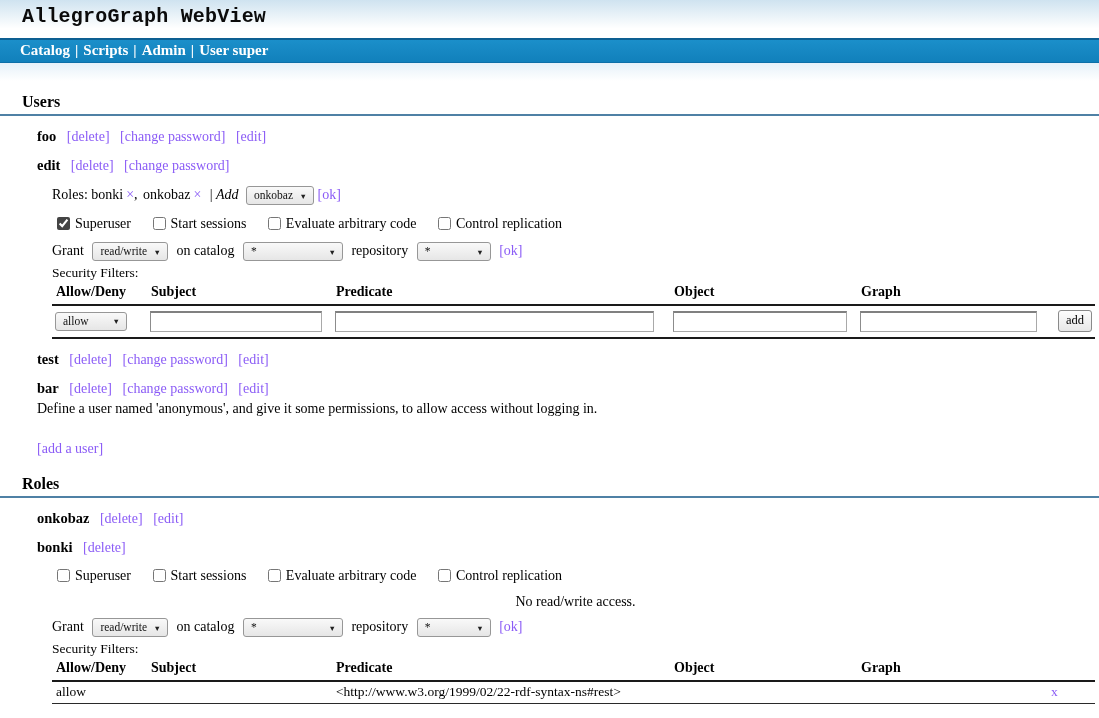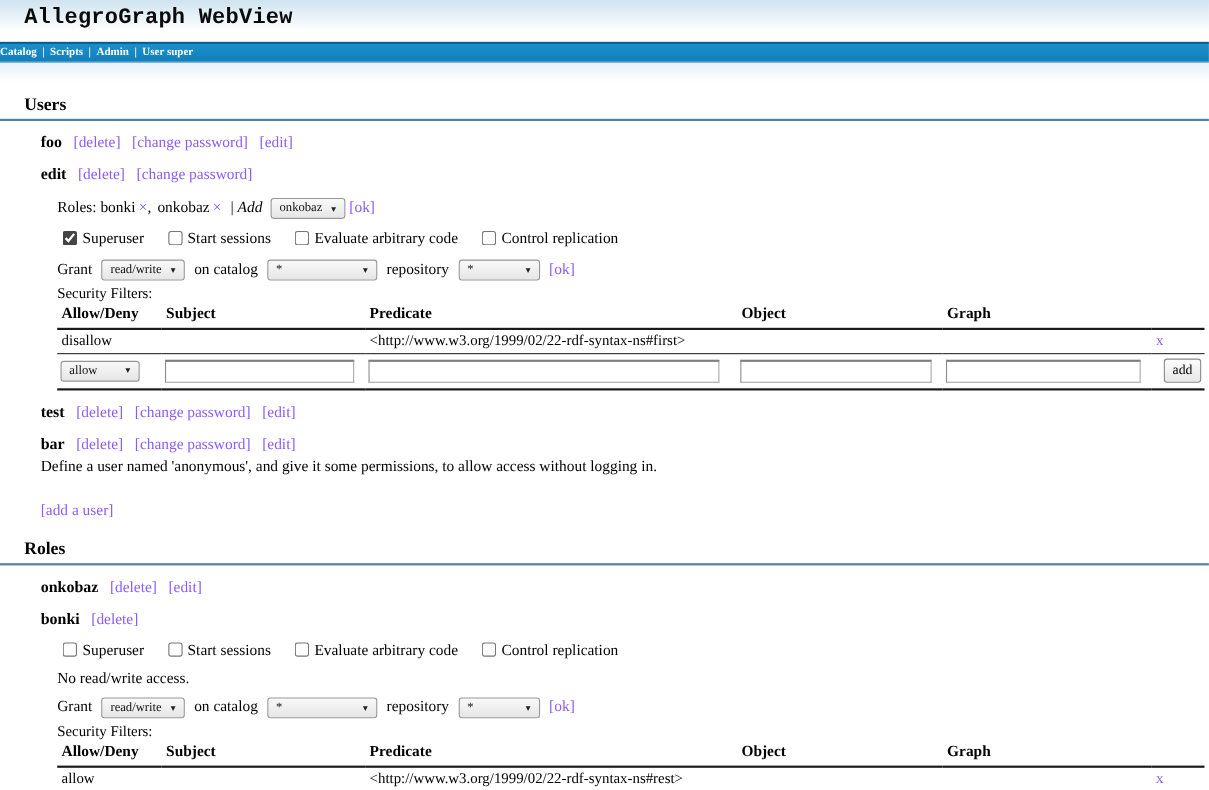--- a/index.html
+++ b/index.html
@@ -26,24 +26,24 @@
     font-weight: bold;
     color: #0b0b0b;
     letter-spacing: 0.2px;
     display: inline-block;
   }
   
   .navbar {
     background: linear-gradient(#1b8fca, #1180bb);
     border-top: 2px solid #0d5f92;
     border-bottom: 1px solid #0d6fa8;
-    padding: 2px 4px 3px 0;
+    padding: 2px 4px 3px 20px;
     color: #fff;
     font-weight: bold;
-    font-size: 10px;
+    font-size: 15px;
   }
   .navbar a { color: #fff; }
   .navbar .sep { margin: 0 5px; color: #fff; }
   .subfade {
     height: 18px;
     background: linear-gradient(#e6f1f9, #ffffff);
   }
 
   
   .section-head {
@@ -152,21 +152,21 @@
     font-family: "Liberation Serif", "DejaVu Serif", serif;
     font-size: 12.5px;
     padding: 2px 7px 3px 7px;
     background: linear-gradient(#fdfdfd, #e7e7e7);
     border: 1px solid #8a8a8a;
     border-radius: 3px;
     cursor: pointer;
   }
   .note { margin: 4px 0 0 37px; font-size: 14px; }
   .add-entity-user { display: inline-block; margin: 24px 0 6px 37px; font-size: 14px; }
-  .no-access { margin: 10px 0 2px 52px; font-size: 14px; }
+  .no-access { margin: 10px 0 2px 52px; font-size: 14px; text-align: center; }
 </style>
 </head>
 <body>
 
 
 
 
 <div class="masthead">
   <h1>AllegroGraph WebView</h1>
 </div>
@@ -240,28 +240,20 @@
     <tr>
       <th>Allow/Deny</th>
       <th>Subject</th>
       <th>Predicate</th>
       <th>Object</th>
       <th>Graph</th>
       <th></th>
     </tr>
   </thead>
   <tbody>
-    <tr>
-      <td class="data">disallow</td>
-      <td class="data"></td>
-      <td class="data">&lt;http://www.w3.org/1999/02/22-rdf-syntax-ns#first&gt;</td>
-      <td class="data"></td>
-      <td class="data"></td>
-      <td class="data"><a>x</a></td>
-    </tr>
     <tr class="addrow">
       <td><span class="select w-allow"><span>allow</span></span></td>
       <td><input type="text" style=""></td>
       <td><input type="text" style=""></td>
       <td><input type="text" style=""></td>
       <td><input type="text" style=""></td>
       <td style="text-align:right"><button class="addbtn">add</button></td>
     </tr>
   </tbody>
 </table>

